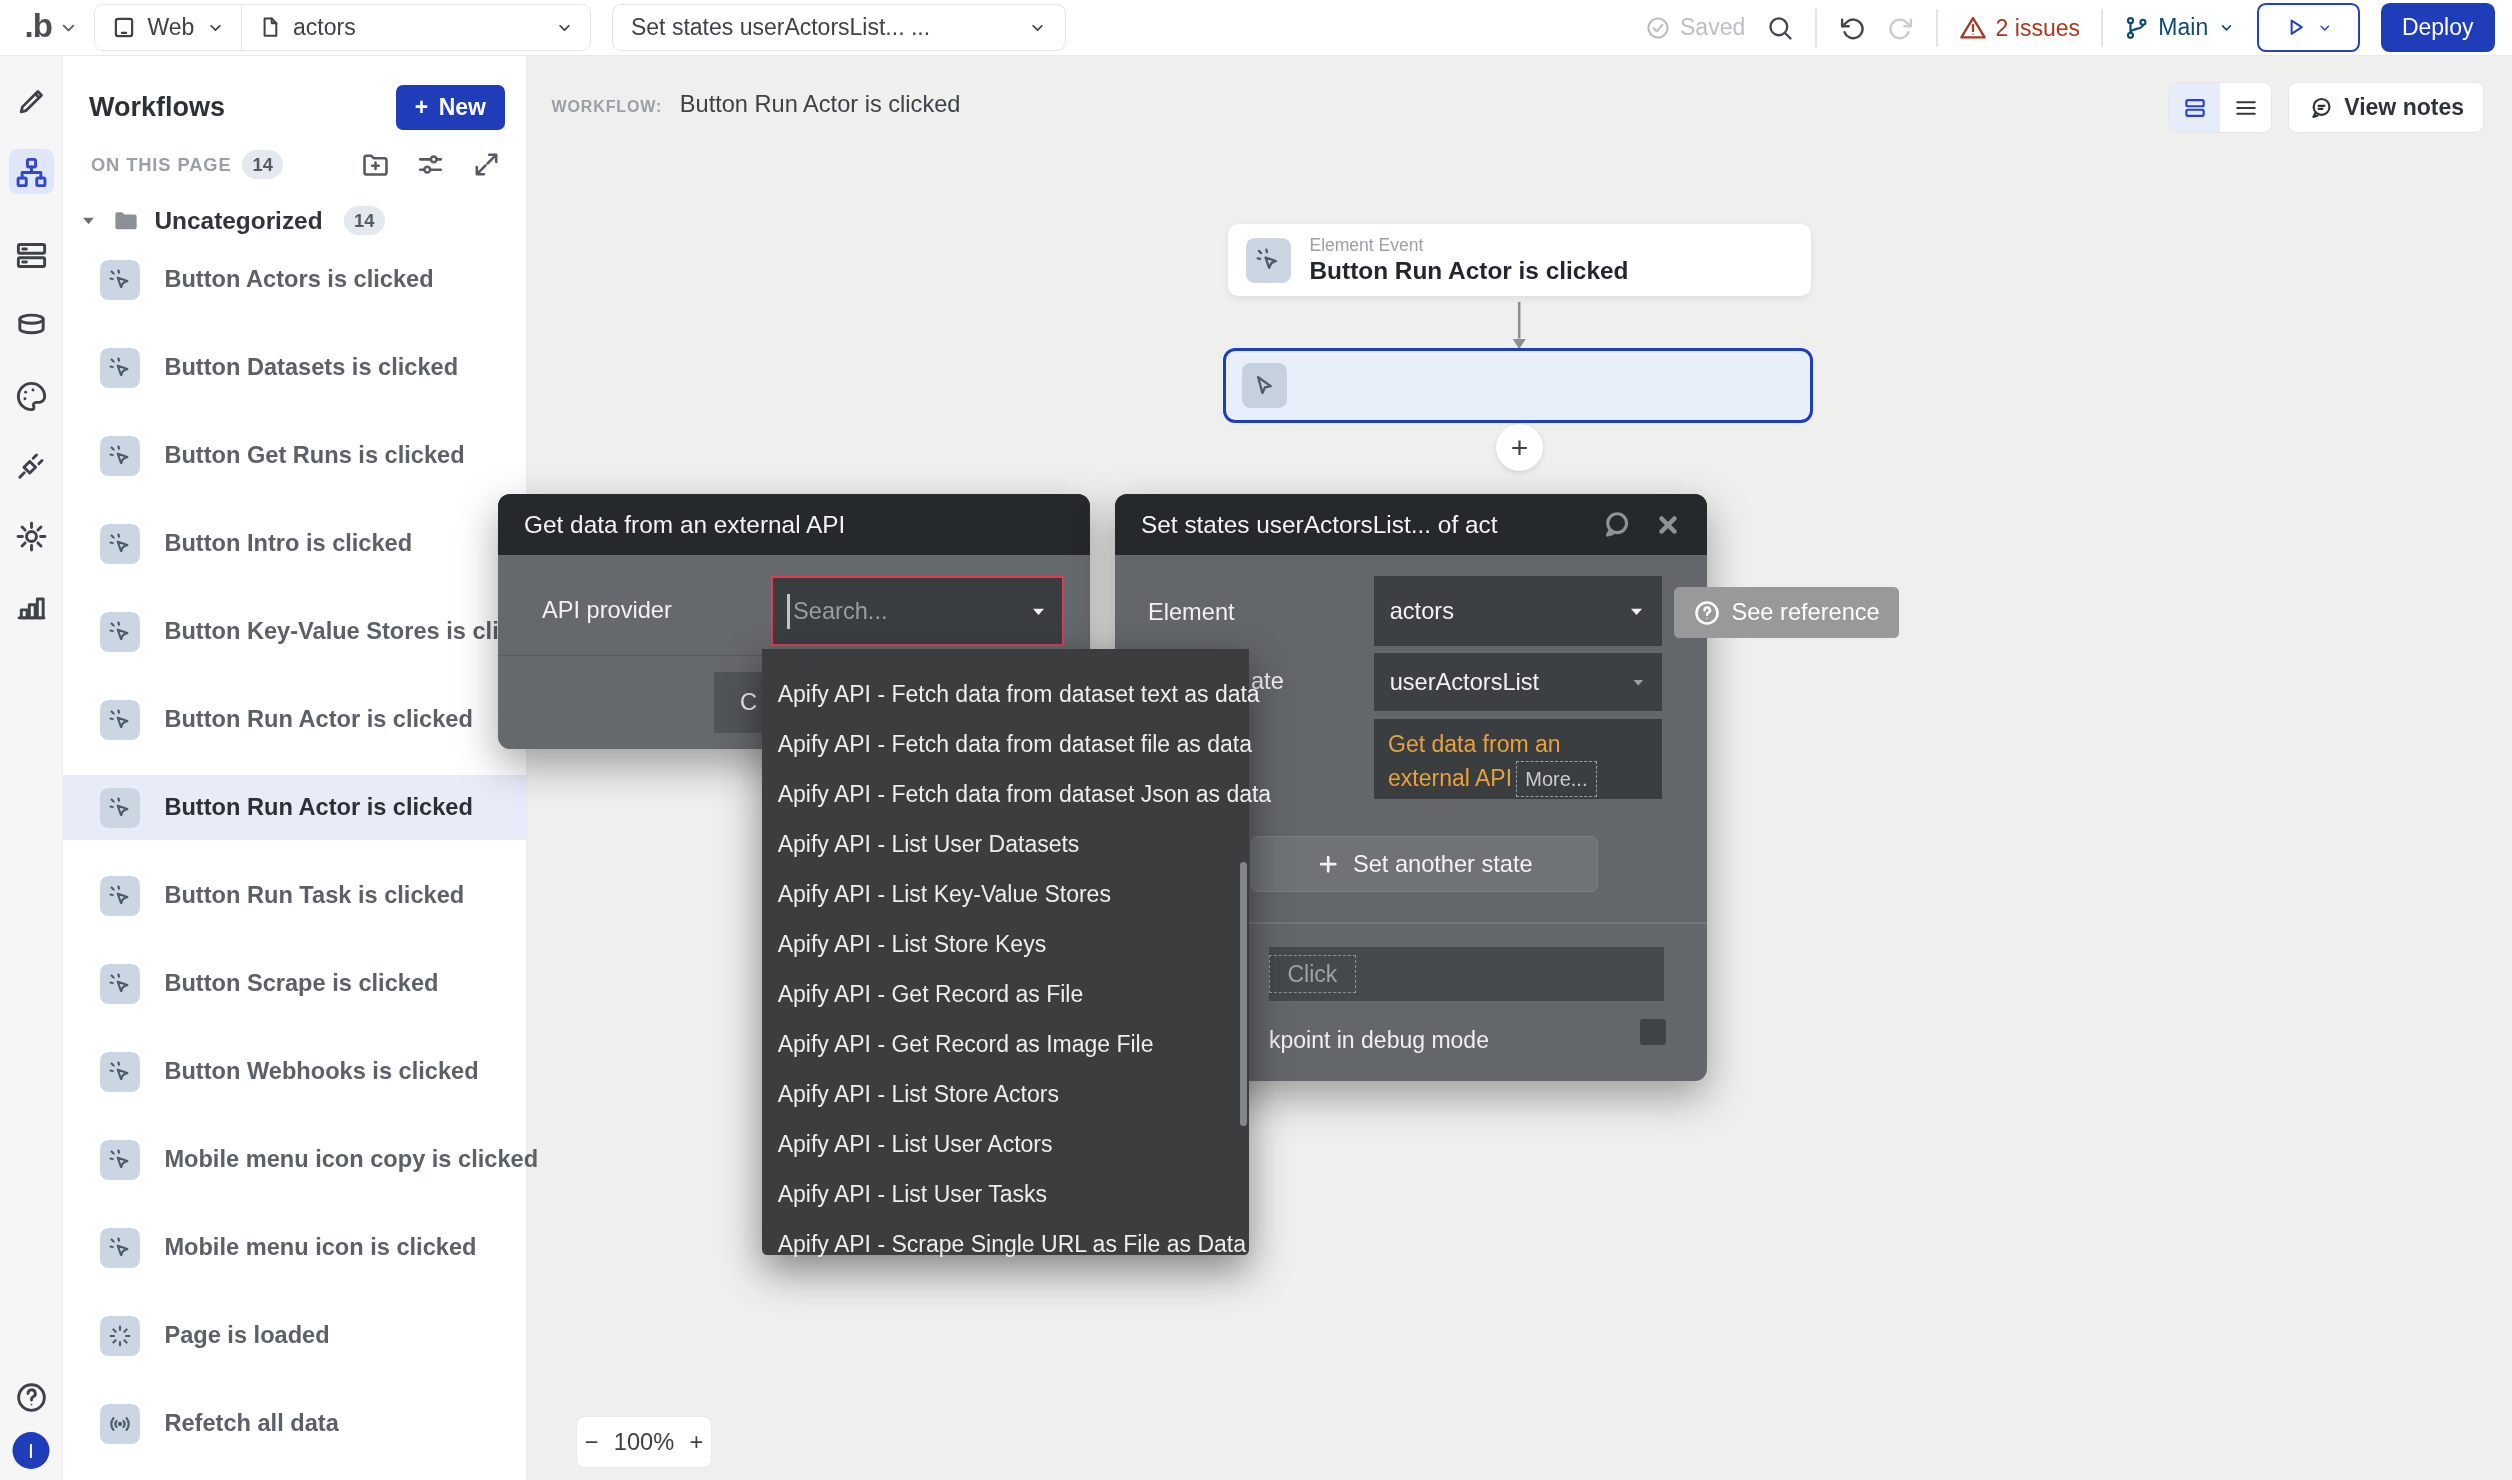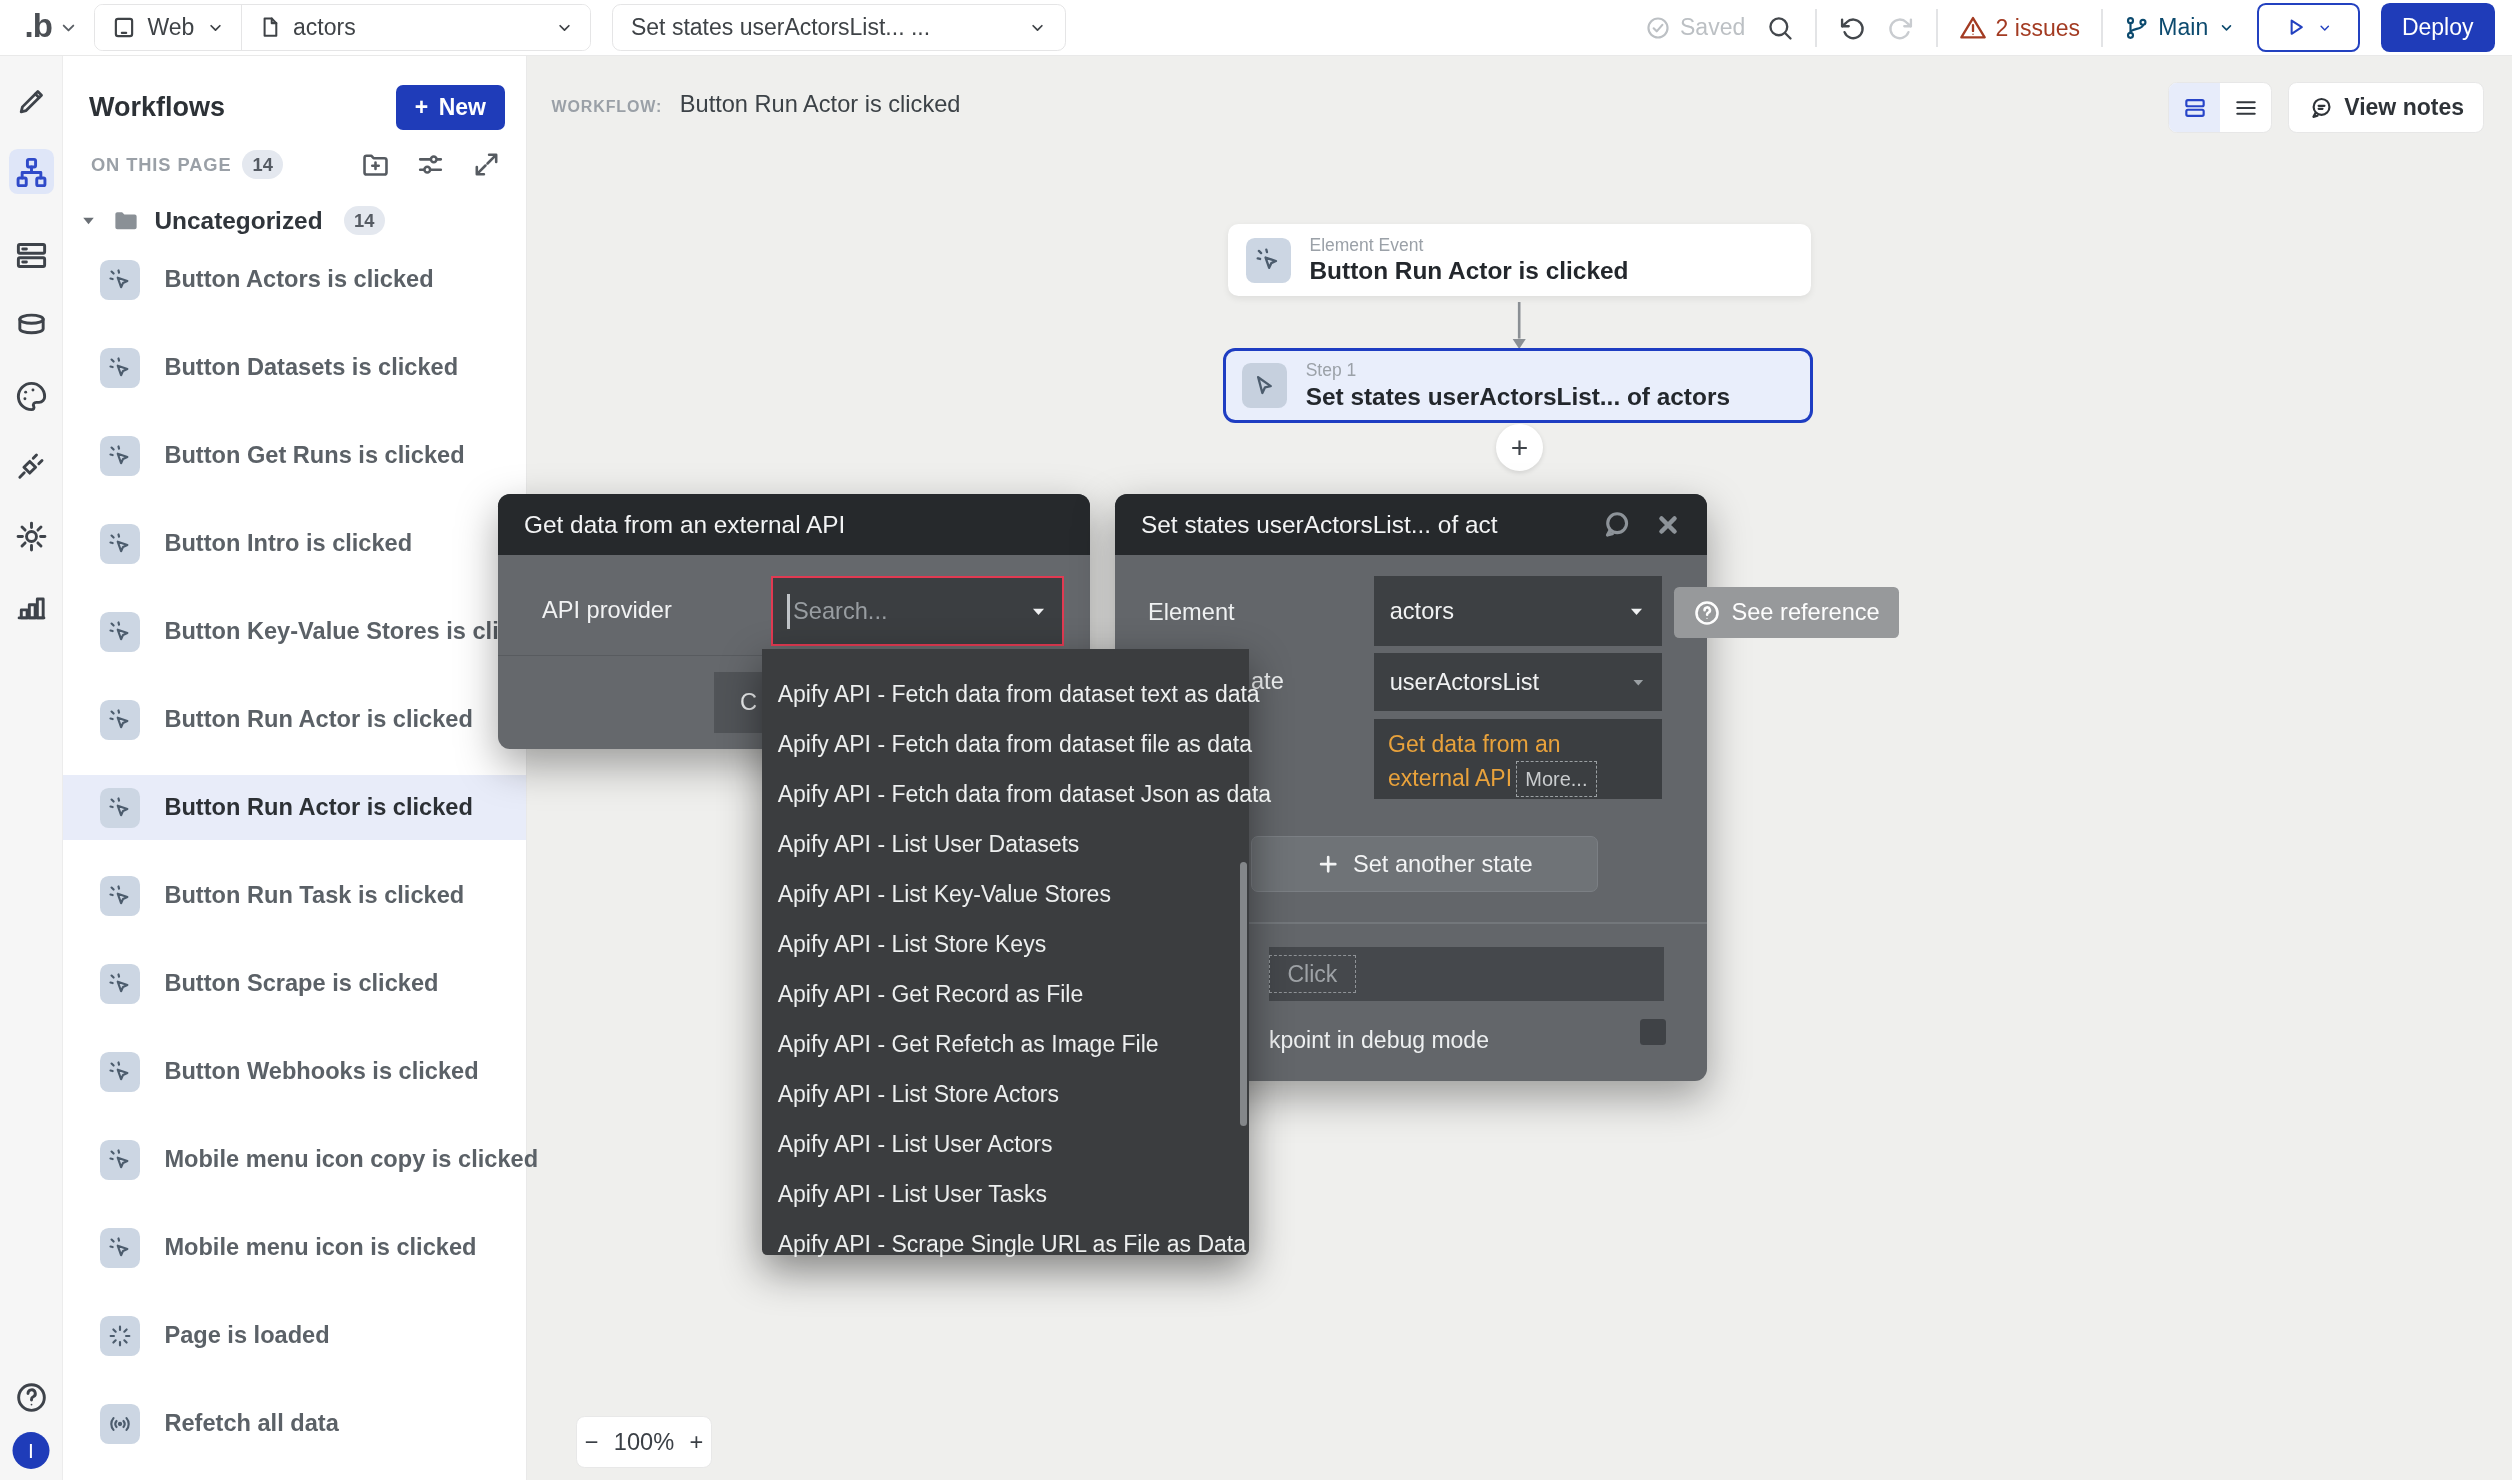--- a/index.html
+++ b/index.html
@@ -602,24 +602,20 @@
           <path d="M14 56L6.5 44.5h15z" fill="#8a8f94"></path>
         </svg>
     </div>
 
     <div class="step-card">
       <span class="card-chip">
         <svg class="stroke" width="28" height="28" viewBox="0 0 24 24">
             <path d="M7 4.5l10.8 7.6-4.9 1-2.3 4.9z"></path>
           </svg>
         </span>
-      <div>
-        <div class="card-type">Step 1</div>
-        <div class="card-title">Set states userActorsList... of actors</div>
-      </div>
     </div>
 
     <div class="plus-node">+</div>
 
     <div class="zoom-pill">
       <span>−</span>
       <span>100%</span>
       <span>+</span>
     </div>
   </main>
@@ -736,21 +732,21 @@
 
       <div class="dd-item">
         <span>Apify API - List Store Keys</span>
       </div>
 
       <div class="dd-item">
         <span>Apify API - Get Record as File</span>
       </div>
 
       <div class="dd-item">
-        <span>Apify API - Get Refetch as Image File</span>
+        <span>Apify API - Get Record as Image File</span>
       </div>
 
       <div class="dd-item">
         <span>Apify API - List Store Actors</span>
       </div>
 
       <div class="dd-item">
         <span>Apify API - List User Actors</span>
       </div>
 

